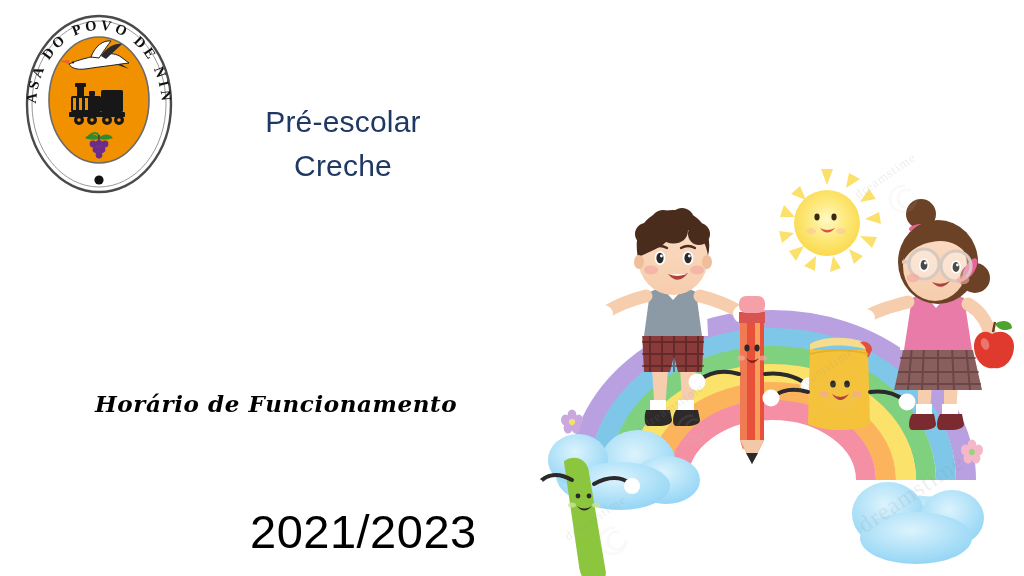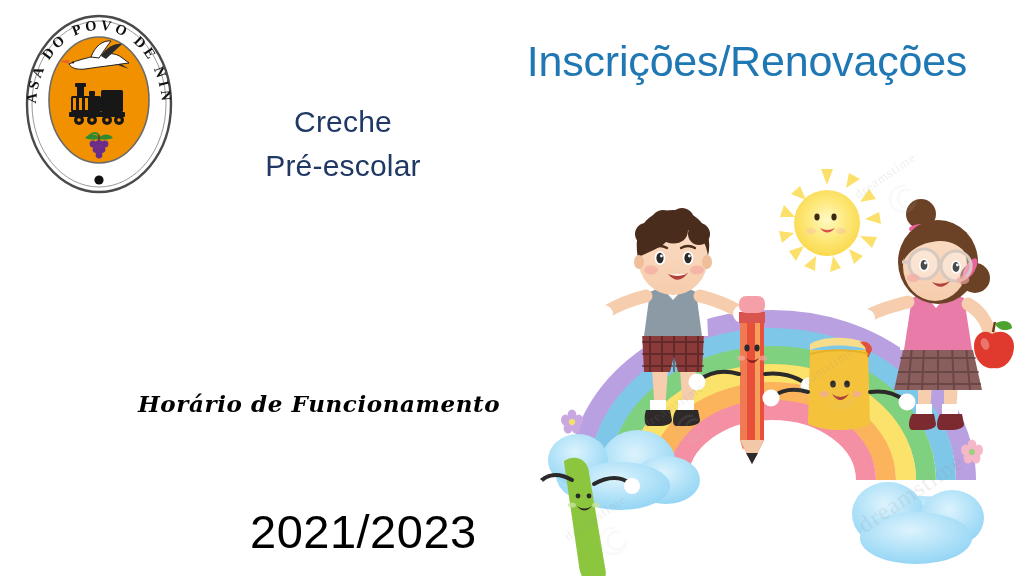--- a/index.html
+++ b/index.html
@@ -66,21 +66,21 @@
     left: 95px;
     top: 385px;
     color: #000000;
     font-family: "DejaVu Serif", serif;
     font-style: italic;
     font-weight: 700;
     font-size: 23px;
     line-height: 1.65;
     letter-spacing: .6px;
   }
-  .schedule div { white-space: nowrap; margin-left: 43px; }
+  .schedule div { white-space: nowrap; }
 
   
   .year {
     position: absolute;
     left: 250px;
     top: 508px;
     color: #000000;
     font-size: 47px;
     line-height: 1;
     letter-spacing: .5px;
@@ -170,26 +170,25 @@
             <circle cx="3" cy="3.5" r="3.4"></circle>
           <circle cx="0" cy="9" r="3.4"></circle>
         </g>
       </g>
 
       <circle cx="85" cy="172" r="4.6" fill="#111"></circle>
     </svg>
   </div>
 
   <div class="services">
+    <div>Pré-escolar</div>
     <div>Creche</div>
-    <div>Pré-escolar</div>
   </div>
 
   <div class="headline">
-    <span class="l1">Inscrições/Renovações</span>
   </div>
 
   <div class="schedule">
     <div>Horário de Funcionamento</div>
   </div>
 
   <div class="year">2021/2023</div>
 
   <div class="illustration">
     <svg viewBox="0 0 504 426" xmlns="http://www.w3.org/2000/svg" aria-hidden="true">

